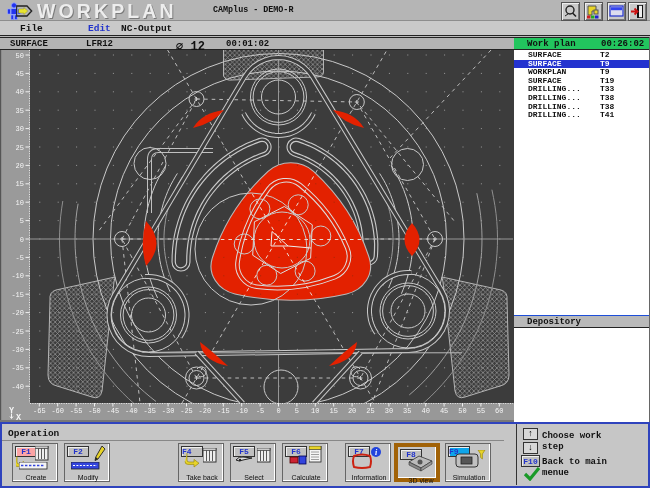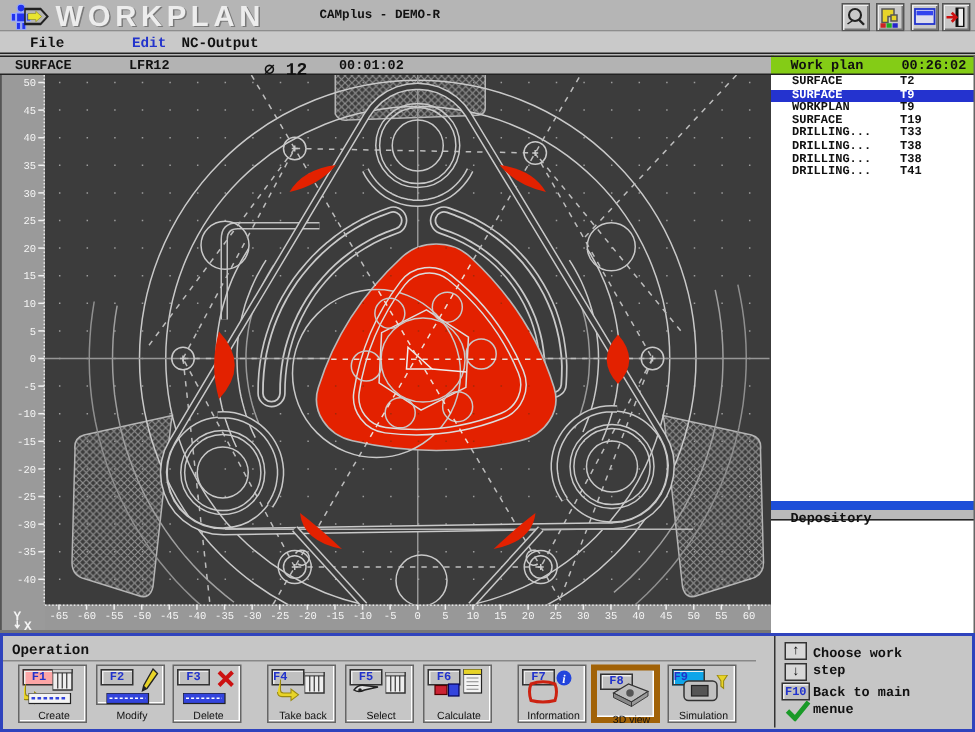--- a/index.html
+++ b/index.html
@@ -293,21 +293,21 @@
     <text x="24" y="112.7" class="rt" text-anchor="end">35</text>
     <text x="24" y="94.3" class="rt" text-anchor="end">40</text>
     <text x="24" y="75.9" class="rt" text-anchor="end">45</text>
     <text x="24" y="57.5" class="rt" text-anchor="end">50</text>
     <text x="9" y="413" class="rt" style="font-size:8.5px;font-weight:bold">Y</text>
     <path d="M11.5,413.5 v4.5 M10,416.5 l1.5,2 l1.5,-2" stroke="#f5f5f5" stroke-width="1" fill="none"></path>
     <text x="16" y="420" class="rt" style="font-size:8.5px;font-weight:bold">X</text>
   </svg>
 
 <div class="abs" style="left:514px;top:37px;width:136px;height:385px;background:#fff">
-  <div class="abs" style="left:0;top:0;width:136px;height:13px;background:#84cc16;border-top:1px solid #222;border-bottom:1px solid #222">
+  <div class="abs" style="left:0;top:0;width:136px;height:13px;background:#22c55e;border-top:1px solid #222;border-bottom:1px solid #222">
     <span class="abs bmono" style="left:13px;top:1px;font-size:9px;color:#111">Work plan</span>
     <span class="abs bmono" style="left:87px;top:1px;font-size:9px;color:#111">00:26:02</span>
   </div>
   <div class="abs bmono" style="left:0;top:14px;width:136px;font-size:8px;color:#111;line-height:8.6px">
     <div style="position:relative;height:8.6px;">
         <span style="position:absolute;left:14px;top:0">SURFACE</span>
         <span style="position:absolute;left:86px;top:0">T2</span>
       </div>
       <div style="position:relative;height:8.6px;background:#2433cf;color:#fff">
         <span style="position:absolute;left:14px;top:0">SURFACE</span>
@@ -331,21 +331,21 @@
       </div>
       <div style="position:relative;height:8.6px;">
         <span style="position:absolute;left:14px;top:0">DRILLING...</span>
         <span style="position:absolute;left:86px;top:0">T38</span>
       </div>
       <div style="position:relative;height:8.6px;">
         <span style="position:absolute;left:14px;top:0">DRILLING...</span>
         <span style="position:absolute;left:86px;top:0">T41</span>
       </div>
   </div>
-  <div class="abs" style="left:0;top:297px;width:136px;height:13px;background:#b9b9b9;border-top:6px solid #1d4ed8;border-bottom:1px solid #222">
+  <div class="abs" style="left:0;top:278px;width:136px;height:13px;background:#b9b9b9;border-top:1px solid #1d4ed8;border-bottom:1px solid #222">
     <span class="abs bmono" style="left:13px;top:1px;font-size:9px;color:#111">Depository</span>
   </div>
 </div>
 
 <div class="abs" style="left:649px;top:37px;width:1px;height:385px;background:#666"></div>
 
 <div class="abs" style="left:0;top:422px;width:650px;height:66px;background:#c6c6c6;border:2.5px solid #2f43bd">
   <span class="abs bmono" style="left:6px;top:4px;font-size:9.5px;color:#111">Operation</span>
   <div class="abs" style="left:0px;top:16px;width:502px;height:1px;background:#888"></div>
   <div class="abs" style="left:10px;top:19px;width:46px;height:39px;border:1px solid #666;box-shadow:inset -1px -1px 0 #fff">
@@ -357,42 +357,31 @@
       </svg>
       <svg class="abs" style="left:3px;top:12px" width="14" height="15" viewBox="0 0 14 15">
         <path d="M1,1 v6 q0,2 2,2 h4 v-2.6 l5,3.8 l-5,3.8 v-2.6 h-6 q-2.5,0 -2.5,-2.5" fill="#e8d428" stroke="#998810" stroke-width="0.7" transform="translate(0,-1)"></path>
       </svg>
       <svg class="abs" style="left:6px;top:18px" width="29" height="8" viewBox="0 0 29 8">
         <rect x="0" y="0" width="28" height="7" fill="#f4f4f4" stroke="#222" stroke-width="0.8"></rect>
         <path d="M2,3.5 h24" stroke="#3344dd" stroke-width="1.6" stroke-dasharray="2.4,1.6"></path>
       </svg>
 <div class="abs bmono" style="left:0;top:30px;width:46px;text-align:center;font-size:7px;color:#111;font-weight:normal;font-family:'Liberation Sans',sans-serif">Create</div>
 </div>
-    <div class="abs" style="left:62px;top:19px;width:46px;height:27px;border:1px solid #666;box-shadow:inset -1px -1px 0 #fff">
+    <div class="abs" style="left:62px;top:19px;width:46px;height:39px;border:1px solid #666;box-shadow:inset -1px -1px 0 #fff">
 <div class="abs" style="left:2px;top:2px;width:22px;height:11px;background:#c0c0c0;border:1px solid #333;box-shadow:inset 1px 1px 0 #eee;color:#2233cc;font-size:8px;font-weight:bold;text-align:center;line-height:10px">F2</div>
 <svg class="abs" style="left:28px;top:1px" width="14" height="17" viewBox="0 0 14 17">
         <path d="M9,1 L12,4 L5,14 L2,15.5 L2.8,12 Z" fill="#e8d428" stroke="#222" stroke-width="0.9"></path>
         <path d="M2,15.5 L5,14 L2.8,12 Z" fill="#222"></path>
       </svg>
       <svg class="abs" style="left:6px;top:18px" width="29" height="8" viewBox="0 0 29 8">
         <rect x="0" y="0" width="28" height="7" fill="#3344dd" stroke="#222" stroke-width="0.8"></rect>
         <path d="M2,3.5 h24" stroke="#fff" stroke-width="1" stroke-dasharray="2,1.4"></path>
       </svg>
 <div class="abs bmono" style="left:0;top:30px;width:46px;text-align:center;font-size:7px;color:#111;font-weight:normal;font-family:'Liberation Sans',sans-serif">Modify</div>
-</div>
-    <div class="abs" style="left:113px;top:19px;width:46px;height:39px;border:1px solid #666;box-shadow:inset -1px -1px 0 #fff">
-<div class="abs" style="left:2px;top:2px;width:22px;height:11px;background:#c0c0c0;border:1px solid #333;box-shadow:inset 1px 1px 0 #eee;color:#2233cc;font-size:8px;font-weight:bold;text-align:center;line-height:10px">F3</div>
-<svg class="abs" style="left:28px;top:2px" width="13" height="13" viewBox="0 0 13 13">
-        <path d="M2,2 L11,11 M11,2 L2,11" stroke="#cc1111" stroke-width="2.6"></path>
-      </svg>
-      <svg class="abs" style="left:6px;top:18px" width="29" height="8" viewBox="0 0 29 8">
-        <rect x="0" y="0" width="28" height="7" fill="#3344dd" stroke="#222" stroke-width="0.8"></rect>
-        <path d="M2,3.5 h24" stroke="#fff" stroke-width="1" stroke-dasharray="2,1.4"></path>
-      </svg>
-<div class="abs bmono" style="left:0;top:30px;width:46px;text-align:center;font-size:7px;color:#111;font-weight:normal;font-family:'Liberation Sans',sans-serif">Delete</div>
 </div>
     <div class="abs" style="left:176px;top:19px;width:46px;height:39px;border:1px solid #666;box-shadow:inset -1px -1px 0 #fff">
 <div class="abs" style="left:2px;top:2px;width:22px;height:11px;background:#c0c0c0;border:1px solid #333;box-shadow:inset 1px 1px 0 #eee;color:#2233cc;font-size:8px;font-weight:bold;text-align:left;line-height:10px">F4</div>
 <svg class="abs" style="left:24px;top:4px" width="14" height="15" viewBox="0 0 14 15">
         <rect x="0" y="0" width="13" height="14" fill="#eee" stroke="#333" stroke-width="1"></rect>
         <path d="M3.5,1 v12 M6.5,1 v12 M9.5,1 v12" stroke="#333" stroke-width="0.8"></path>
         <rect x="0" y="0" width="13" height="2.6" fill="#ccc" stroke="#333" stroke-width="0.7"></rect>
       </svg>
       <svg class="abs" style="left:5px;top:8px" width="16" height="16" viewBox="0 0 16 16">
         <path d="M3,1 v7 q0,2 2,2 h5 v-2.6 l5,3.8 l-5,3.8 v-2.6 h-6 q-3,0 -3,-3" fill="#e8d428" stroke="#998810" stroke-width="0.7"></path>

